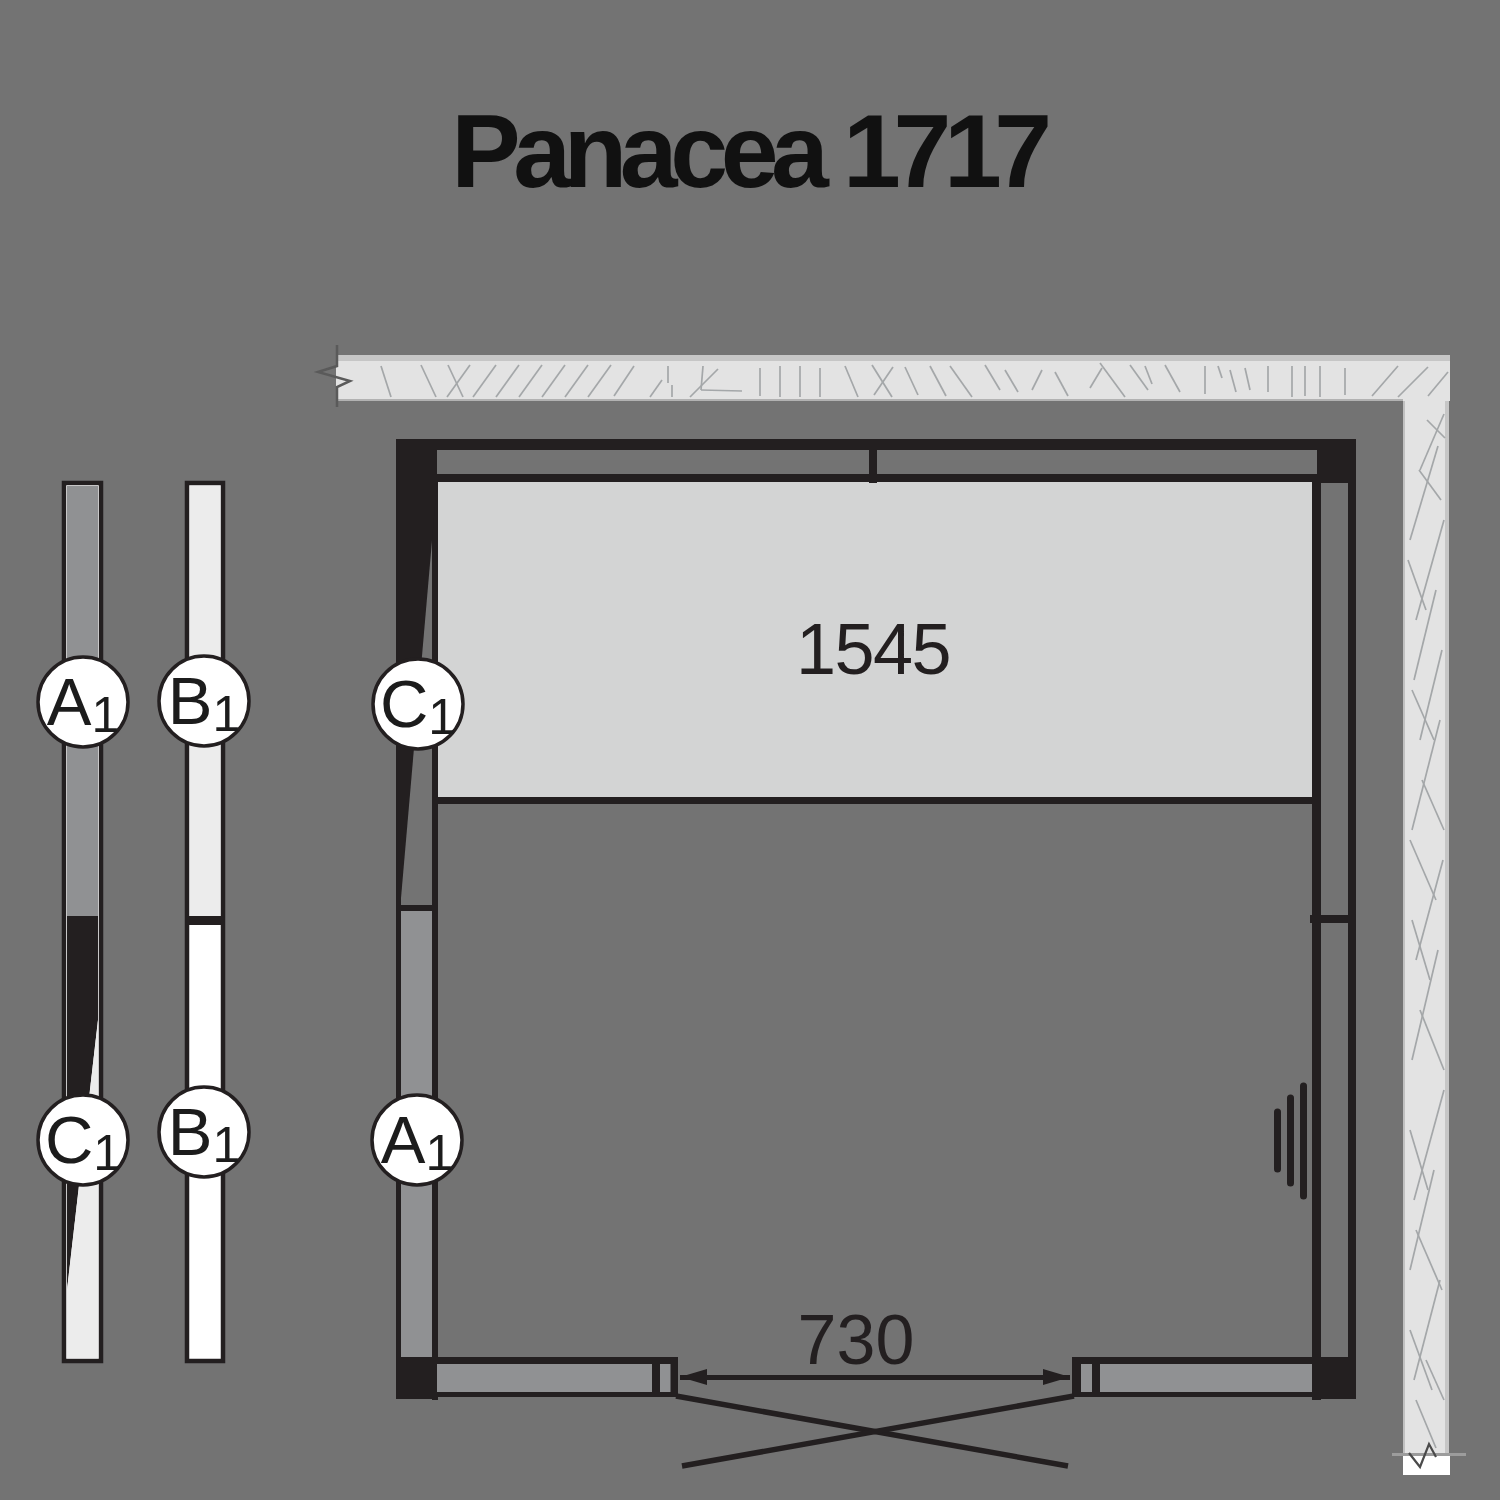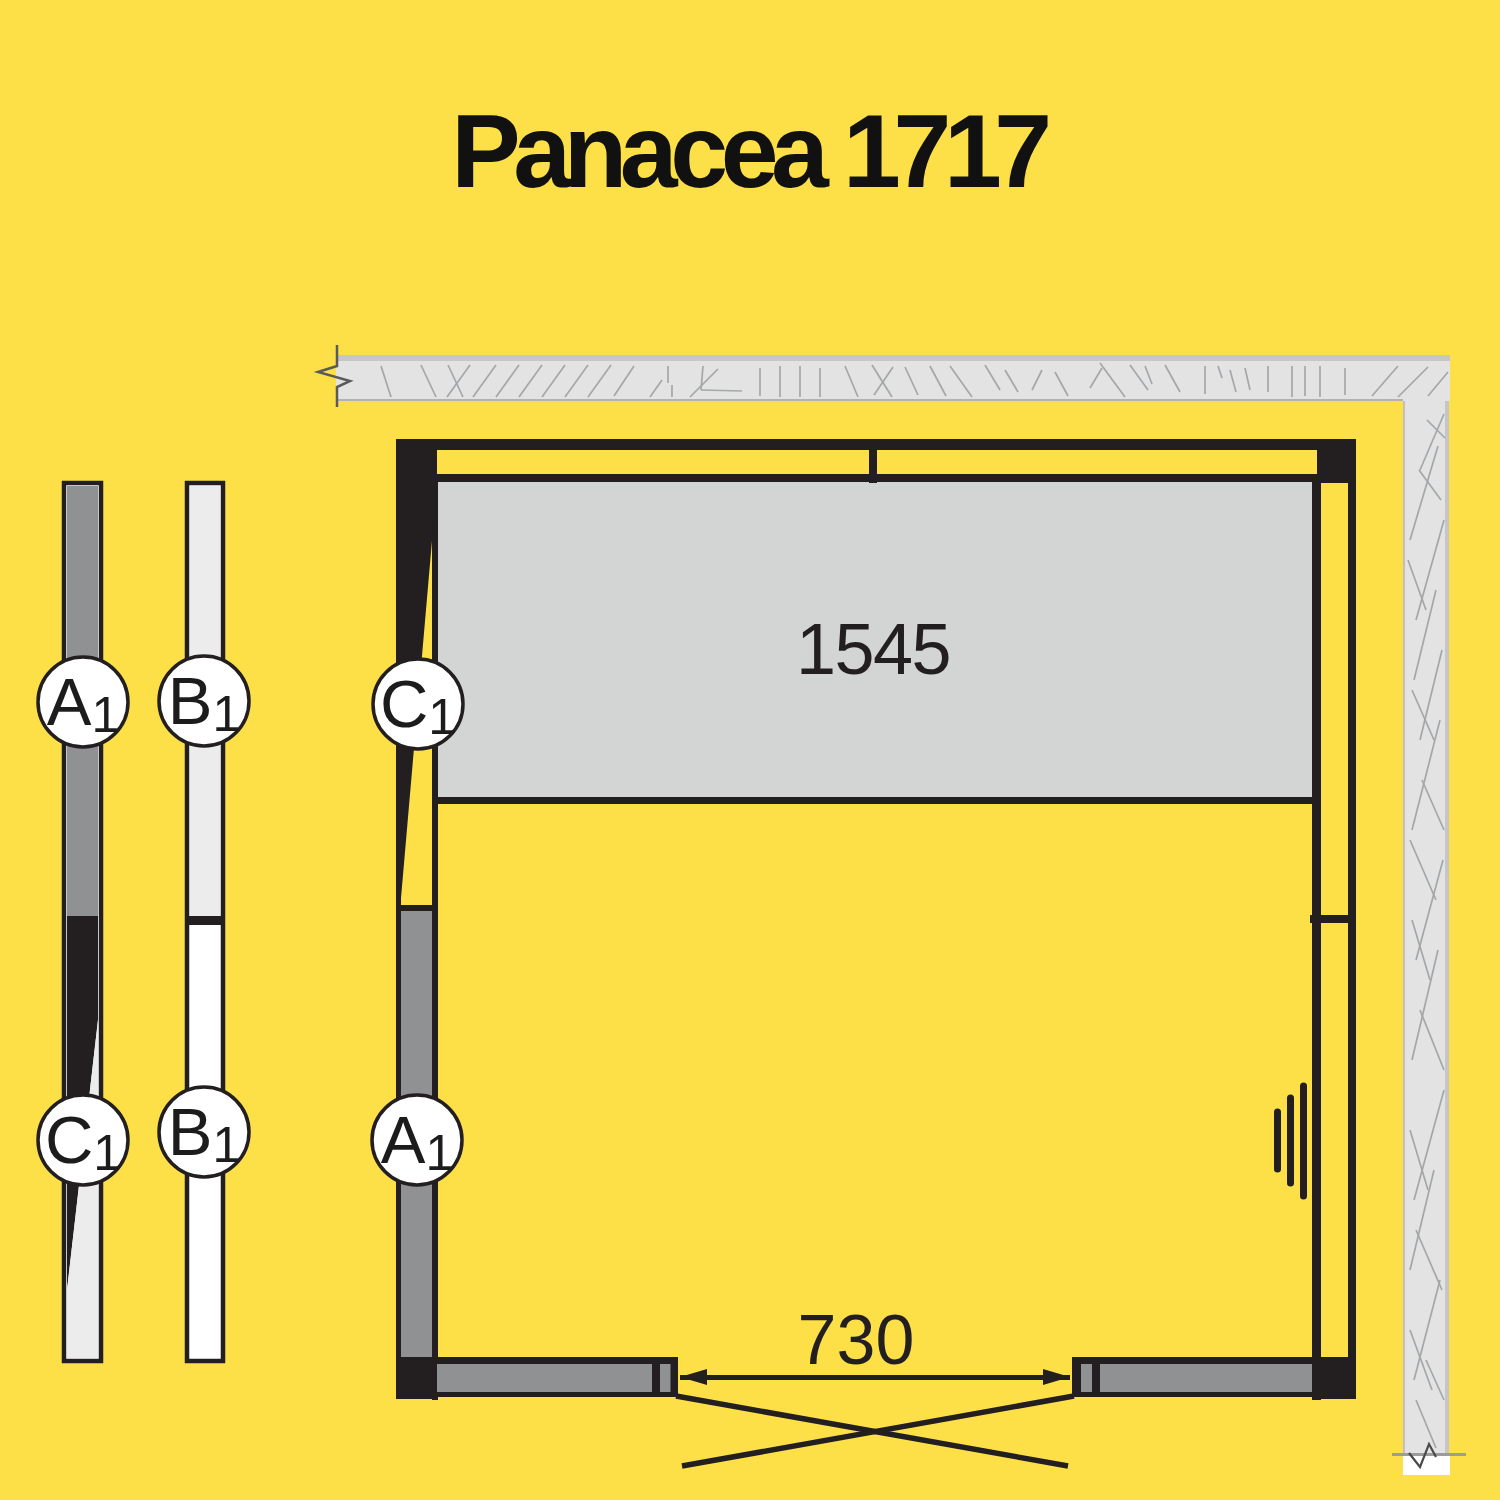--- a/index.html
+++ b/index.html
@@ -1,16 +1,16 @@
 <!DOCTYPE html>
 <html><head>
 <meta charset="utf-8">
 <style>
 html,body{margin:0;padding:0;background:#ffffff;}
-#page{width:1500px;height:1500px;position:relative;background:#fde047;}
+#page{width:1500px;height:1500px;position:relative;background:#737373;}
 text{font-family:"Liberation Sans",sans-serif;}
 </style>
 </head>
 <body>
 <div id="page">
 <svg width="1500" height="1500" viewBox="0 0 1500 1500">
 
 <text x="748" y="187" font-size="104" font-weight="bold" fill="#111111" text-anchor="middle" letter-spacing="-7.4">Panacea 1717</text>
 
 <g>

